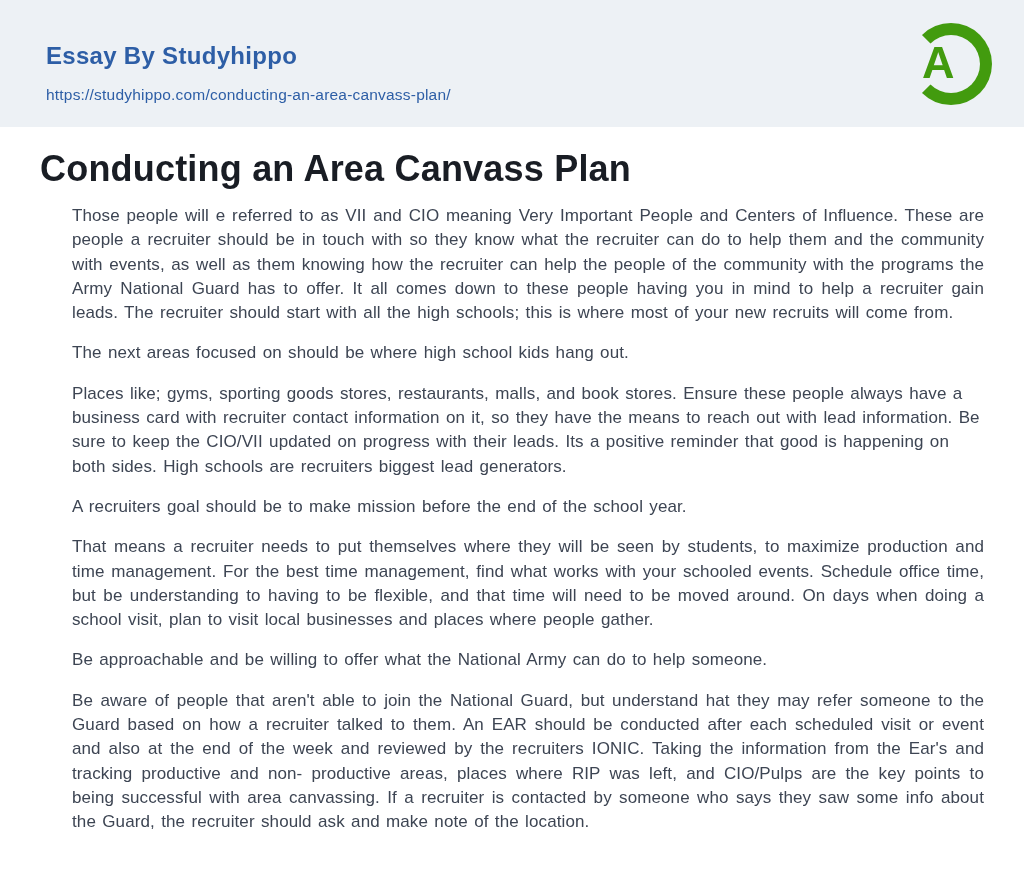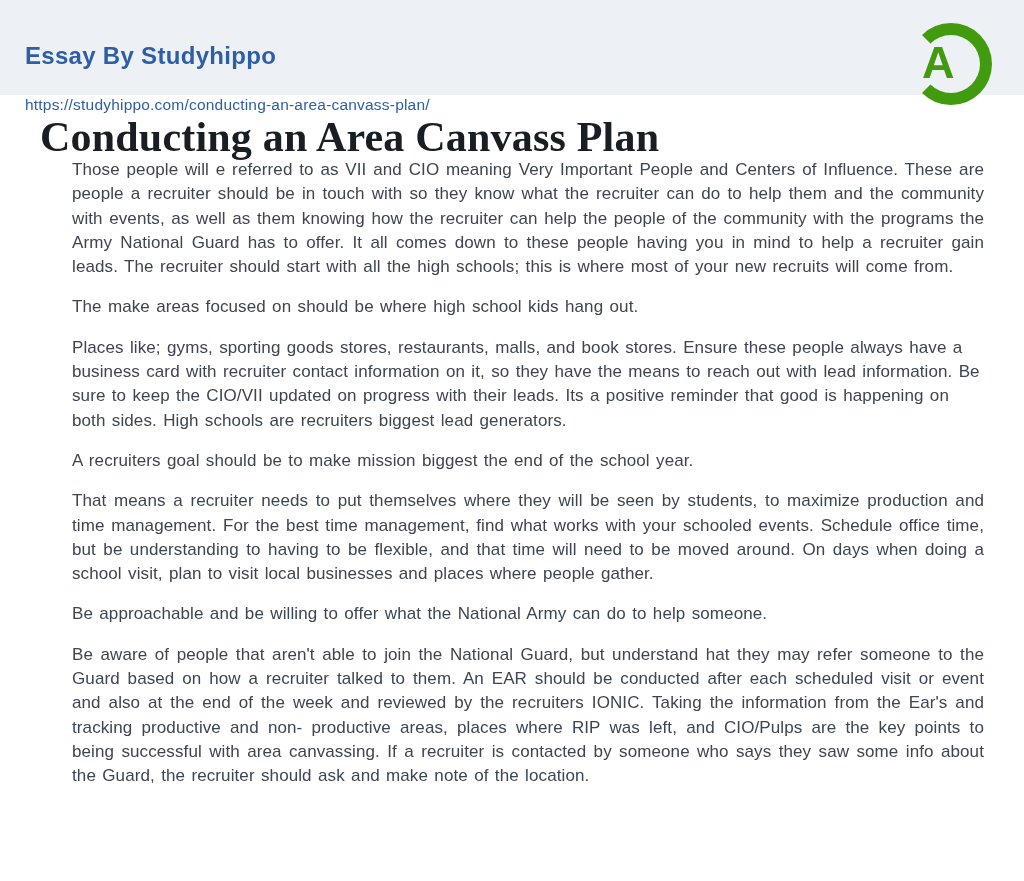--- a/index.html
+++ b/index.html
@@ -15,34 +15,34 @@
     width: 1024px;
     background: var(--page-bg);
     font-family: "Liberation Sans", "DejaVu Sans", sans-serif;
   }
   body { height: 881px; overflow: hidden; }
 
   
   .site-header {
     position: relative;
     width: 1024px;
-    height: 95px;
+    height: 127px;
     background: var(--header-bg);
-    padding: 44px 40px 0 25px;
+    padding: 44px 40px 0 46px;
   }
   .brand {
     font-size: 24px;
     font-weight: 700;
     letter-spacing: 0.3px;
     color: var(--brand-blue);
     line-height: 1;
   }
   .essay-url {
     display: inline-block;
-    margin-top: 29px;
+    margin-top: 19px;
     font-size: 15.5px;
     font-weight: 500;
     letter-spacing: 0.2px;
     color: var(--brand-blue);
     text-decoration: none;
     line-height: 1;
   }
   .logo {
     position: absolute;
     top: 23px;
@@ -66,26 +66,26 @@
     font-weight: 700;
     color: var(--logo-green);
     line-height: 1;
   }
 
   
   .article {
     padding: 21px 40px 0 40px;
   }
   .essay-title {
-    font-size: 42px;
+    font-size: 36px;
     font-weight: 700;
     letter-spacing: 0.2px;
     color: var(--title-text);
     line-height: 42px;
-    font-family: Liberation Serif, serif;
+    margin-bottom: 14px;
   }
   .essay-paragraph {
     font-size: 17px;
     line-height: 24.3px;
     letter-spacing: 0.1px;
     word-spacing: 1.5px;
     color: var(--body-text);
     margin-bottom: 16px;
     margin-left: 32px;
   }
@@ -103,24 +103,24 @@
     <span class="ring"></span>
     <span class="letter">A</span>
   </div>
 </header>
 
 <main class="article">
   <h1 class="essay-title">Conducting an Area Canvass Plan</h1>
 
   <p class="essay-paragraph j">Those people will e referred to as VII and CIO meaning Very Important People and Centers of Influence. These are people a recruiter should be in touch with so they know what the recruiter can do to help them and the community with events, as well as them knowing how the recruiter can help the people of the community with the programs the Army National Guard has to offer. It all comes down to these people having you in mind to help a recruiter gain leads. The recruiter should start with all the high schools; this is where most of your new recruits will come from.</p>
 
-  <p class="essay-paragraph">The make areas focused on should be where high school kids hang out.</p>
+  <p class="essay-paragraph">The next areas focused on should be where high school kids hang out.</p>
 
   <p class="essay-paragraph">Places like; gyms, sporting goods stores, restaurants, malls, and book stores. Ensure these people always have a business card with recruiter contact information on it, so they have the means to reach out with lead information. Be sure to keep the CIO/VII updated on progress with their leads. Its a positive reminder that good is happening on both sides. High schools are recruiters biggest lead generators.</p>
 
-  <p class="essay-paragraph">A recruiters goal should be to make mission biggest the end of the school year.</p>
+  <p class="essay-paragraph">A recruiters goal should be to make mission before the end of the school year.</p>
 
   <p class="essay-paragraph j">That means a recruiter needs to put themselves where they will be seen by students, to maximize production and time management. For the best time management, find what works with your schooled events. Schedule office time, but be understanding to having to be flexible, and that time will need to be moved around. On days when doing a school visit, plan to visit local businesses and places where people gather.</p>
 
   <p class="essay-paragraph">Be approachable and be willing to offer what the National Army can do to help someone.</p>
 
   <p class="essay-paragraph j">Be aware of people that aren't able to join the National Guard, but understand hat they may refer someone to the Guard based on how a recruiter talked to them. An EAR should be conducted after each scheduled visit or event and also at the end of the week and reviewed by the recruiters IONIC. Taking the information from the Ear's and tracking productive and non- productive areas, places where RIP was left, and CIO/Pulps are the key points to being successful with area canvassing. If a recruiter is contacted by someone who says they saw some info about the Guard, the recruiter should ask and make note of the location.</p>
 </main>
 
 </body></html>

